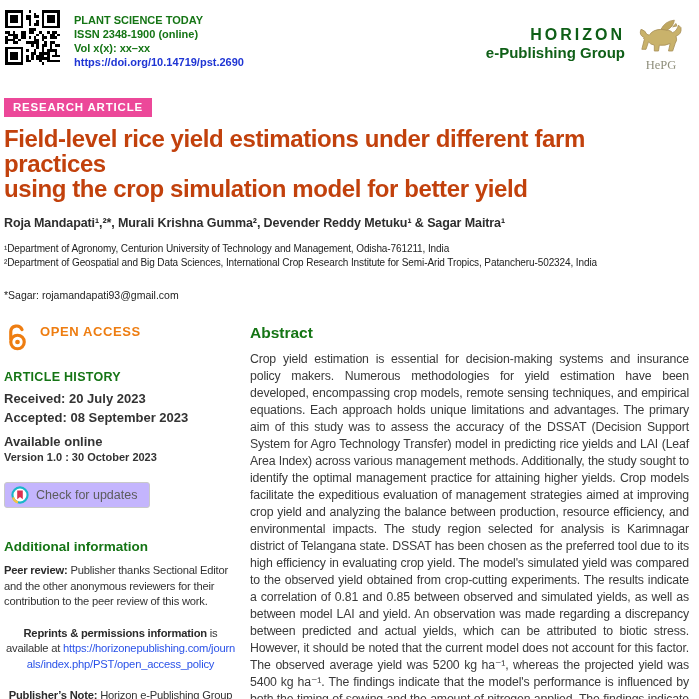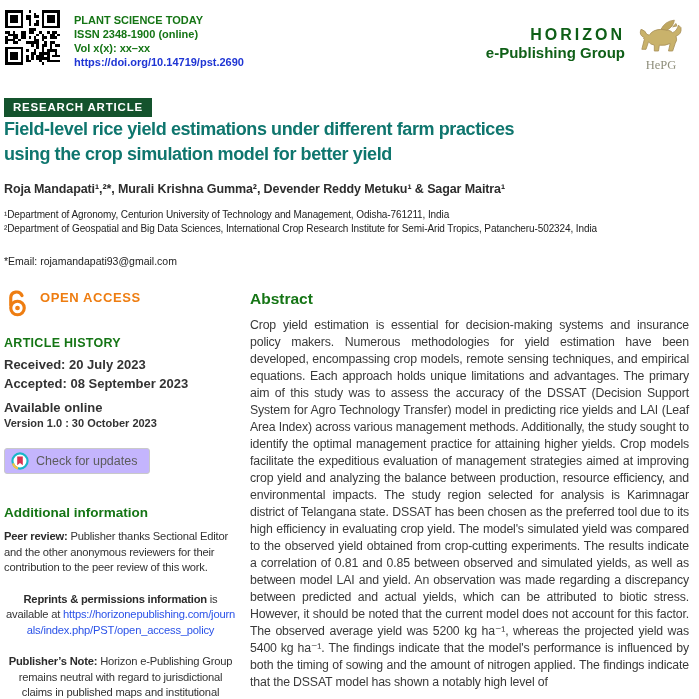--- a/index.html
+++ b/index.html
@@ -13,23 +13,23 @@
   .qr{width:57px;height:55px;flex:0 0 auto;}
   .jinfo{margin-left:13px;padding-top:3px;font-size:11px;line-height:14px;font-weight:bold;color:#157515;}
   .jinfo .doi{color:#1f35d4;text-decoration:none;}
   .hdr-right{margin-left:auto;display:flex;align-items:center;padding-top:6px;}
   .pubname{text-align:right;color:#0f5f17;font-weight:bold;}
   .pubname .l1{font-size:16px;letter-spacing:3px;line-height:18px;}
   .pubname .l2{font-size:15px;line-height:18px;}
   .plogo{width:56px;margin-left:8px;text-align:center;}
   .plogo .cap{font-family:"Liberation Serif","DejaVu Serif",serif;color:#8f8f7c;font-size:12.5px;line-height:11px;}
   
-  .badge{display:inline-block;margin-top:27px;background:#14532d;color:#fff;
+  .badge{display:inline-block;margin-top:27px;background:#ec4899;color:#fff;
     font-weight:bold;font-size:11.5px;letter-spacing:0.8px;padding:3px 9px 4px 9px;}
-  .title{color:#0f766e;font-weight:bold;font-size:18px;
+  .title{margin-top:9px;color:#c2410c;font-weight:bold;font-size:24px;
     letter-spacing:-0.4px;line-height:25px;}
   .authors{margin-top:15px;font-weight:bold;font-size:12.5px;color:#2e2e2e;letter-spacing:-0.1px;}
   .affils{margin-top:12px;font-size:10px;letter-spacing:-0.1px;line-height:14px;color:#222;}
   .email{margin-top:19px;font-size:10.5px;color:#222;}
   
   .cols{display:flex;margin-top:23px;}
   .side{width:233px;flex:0 0 auto;}
   .main{flex:1;margin-left:13px;}
   
   .oa-row{display:flex;}
@@ -107,21 +107,21 @@
   </div>
   <div class="title">
     <div>Field-level rice yield estimations under different farm practices</div>
     <div>using the crop simulation model for better yield</div>
   </div>
   <div class="authors">Roja Mandapati¹,²*, Murali Krishna Gumma², Devender Reddy Metuku¹ &amp; Sagar Maitra¹</div>
   <div class="affils">
     <div>¹Department of Agronomy, Centurion University of Technology and Management, Odisha-761211, India</div>
     <div>²Department of Geospatial and Big Data Sciences, International Crop Research Institute for Semi-Arid Tropics, Patancheru-502324, India</div>
   </div>
-  <div class="email">*Email: rojamandapati93@gmail.com</div>
+  <div class="email">*Sagar: rojamandapati93@gmail.com</div>
 
   <div class="cols">
 
     <div class="side">
 
       <div class="oa-row">
         <svg width="27" height="27" viewBox="0 0 24 24">
           <path d="M6 13 V6.8 a5.2 5.2 0 0 1 10 -1.8" fill="none" stroke="#ee7d11" stroke-width="2.8" stroke-linecap="round"></path>
           <circle cx="12" cy="16" r="6" fill="none" stroke="#ee7d11" stroke-width="2.8"></circle>
           <circle cx="12" cy="16" r="2.1" fill="#ee7d11"></circle>

